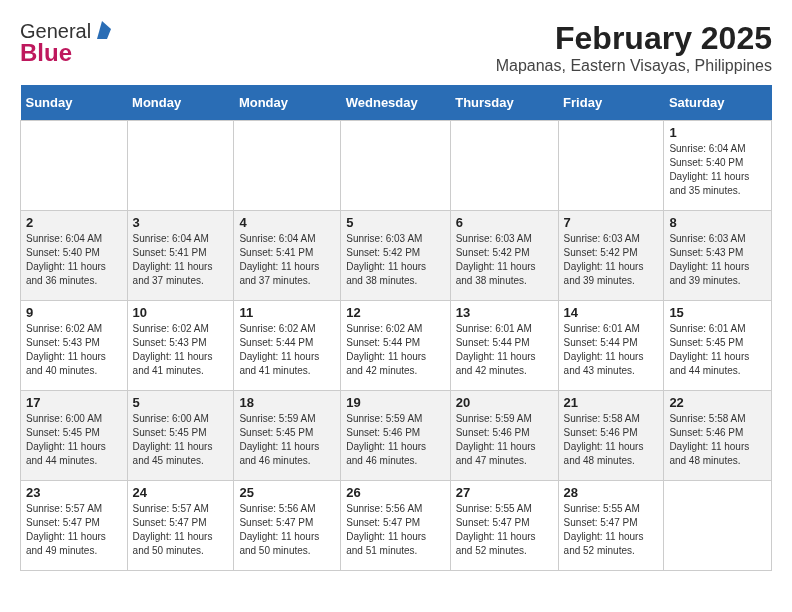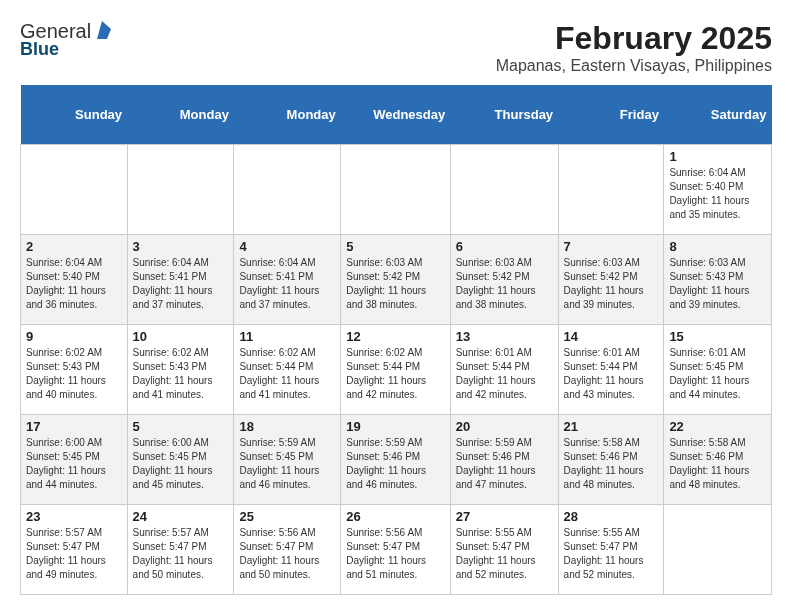--- a/index.html
+++ b/index.html
@@ -20,23 +20,23 @@
       display: flex;
       flex-direction: column;
       align-items: flex-start;
     }
     .logo-general {
       font-size: 20px;
       font-weight: normal;
       color: #333;
     }
     .logo-blue {
-      font-size: 18px;
+      font-size: 24px;
       font-weight: bold;
-      color: #0c4a6e;
+      color: #be185d;
     }
     .logo-row {
       display: flex;
       align-items: center;
     }
     .title-section {
       text-align: right;
     }
     .month-title {
       font-size: 32px;
@@ -48,22 +48,22 @@
       color: #444;
     }
     table {
       width: 100%;
       border-collapse: collapse;
       font-size: 11px;
     }
     thead th {
       background-color: #2a6db5;
       color: white;
-      padding: 22px 5px;
-      text-align: right;
+      padding: 10px 5px;
+      text-align: left;
       font-size: 13px;
       font-weight: bold;
     }
     td {
       border: 1px solid #ccc;
       vertical-align: top;
       padding: 4px 5px;
       width: 113px;
       height: 90px;
     }

